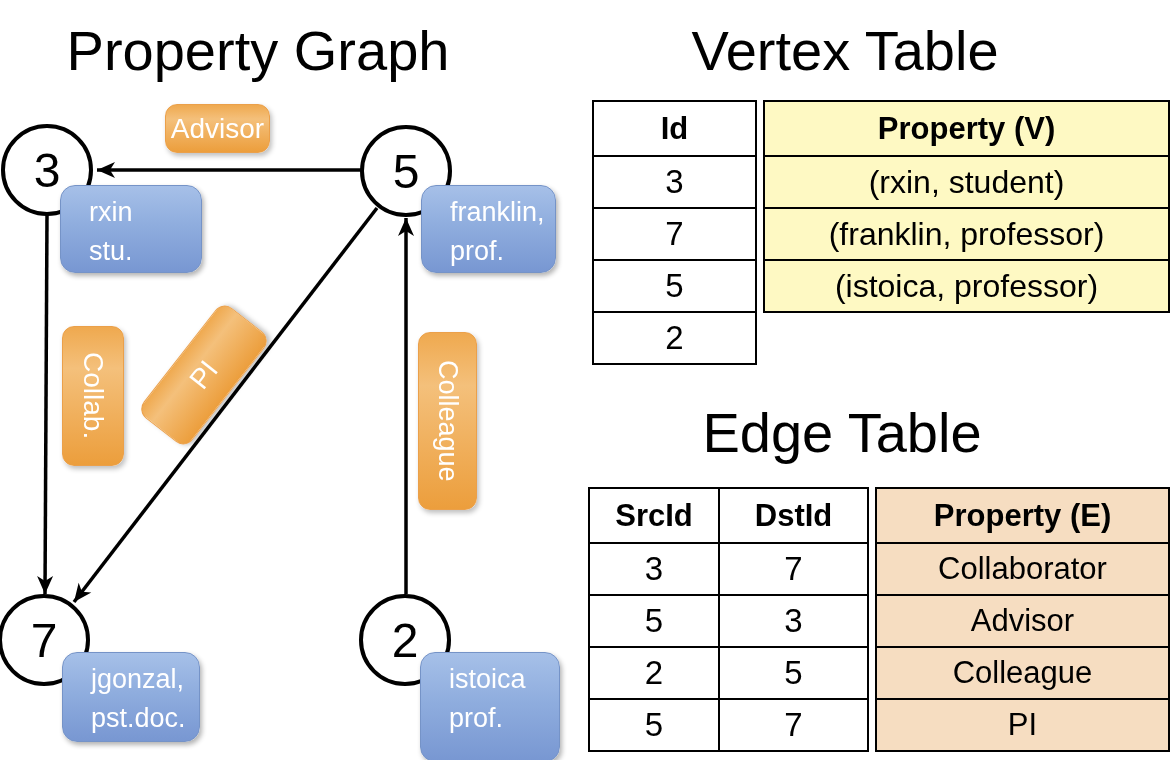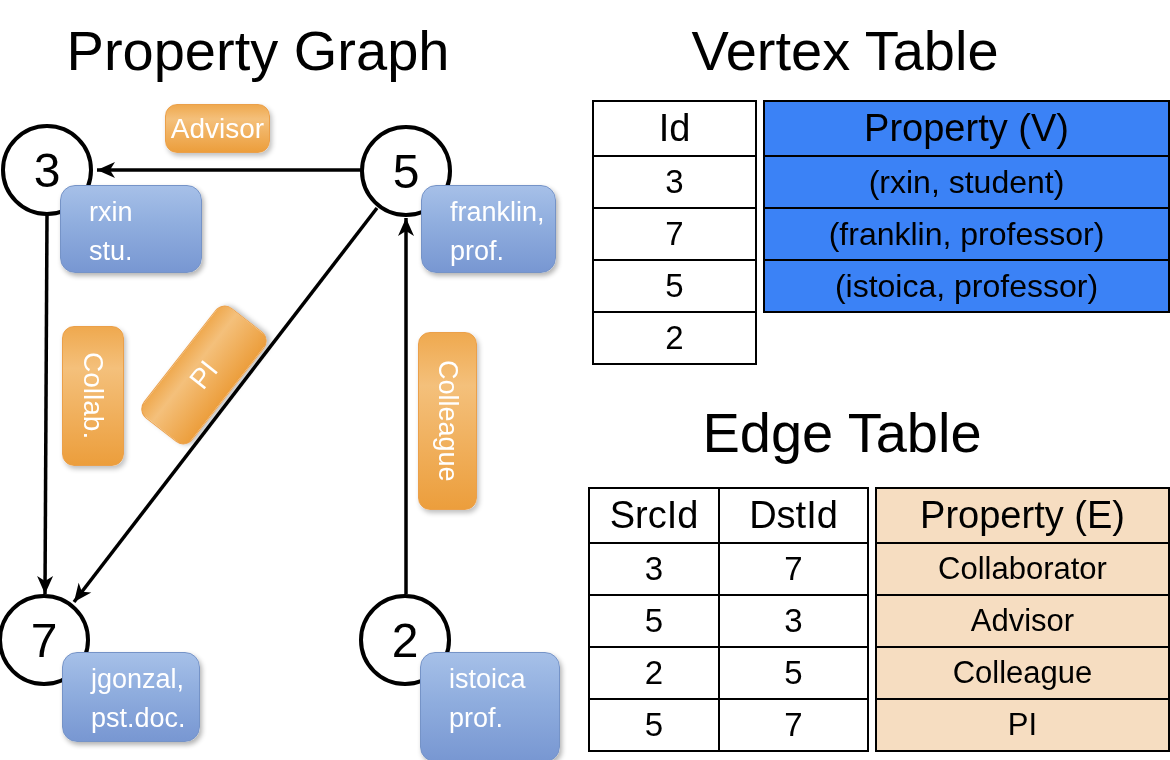--- a/index.html
+++ b/index.html
@@ -51,23 +51,23 @@
   #prop-box-2{left:420px;top:652px;width:140px;height:110px;}
   
   table.grid{
     position:absolute;border-collapse:collapse;table-layout:fixed;
     background:#fff;
   }
   table.grid th,table.grid td{
     border:2.5px solid #000;text-align:center;vertical-align:middle;
     padding:0;overflow:hidden;white-space:nowrap;
   }
-  table.grid th{font-size:38px;font-weight:normal;height:53px;}
+  table.grid th{font-size:31px;font-weight:bold;height:53px;}
   table.grid td{font-size:33px;font-weight:normal;height:50px;}
-  table.grid.bgblue th,table.grid.bgblue td{background:#3b82f6;}
+  table.grid.bgblue th,table.grid.bgblue td{background:#fef9c3;}
   table.grid.bgtan th,table.grid.bgtan td{background:#f6ddc1;}
   #vtable-id{left:592px;top:100px;width:165px;}
   #vtable-prop{left:763px;top:100px;width:407px;}
   #vtable-prop td{font-size:32px;}
   #etable-ids{left:588px;top:487px;width:279px;}
   #etable-prop{left:875px;top:487px;width:295px;}
   #etable-prop td{font-size:31px;}
   #title-graph{left:258px;top:22px;}
   #title-vtable{left:845px;top:22px;}
   #title-etable{left:842px;top:404px;}

